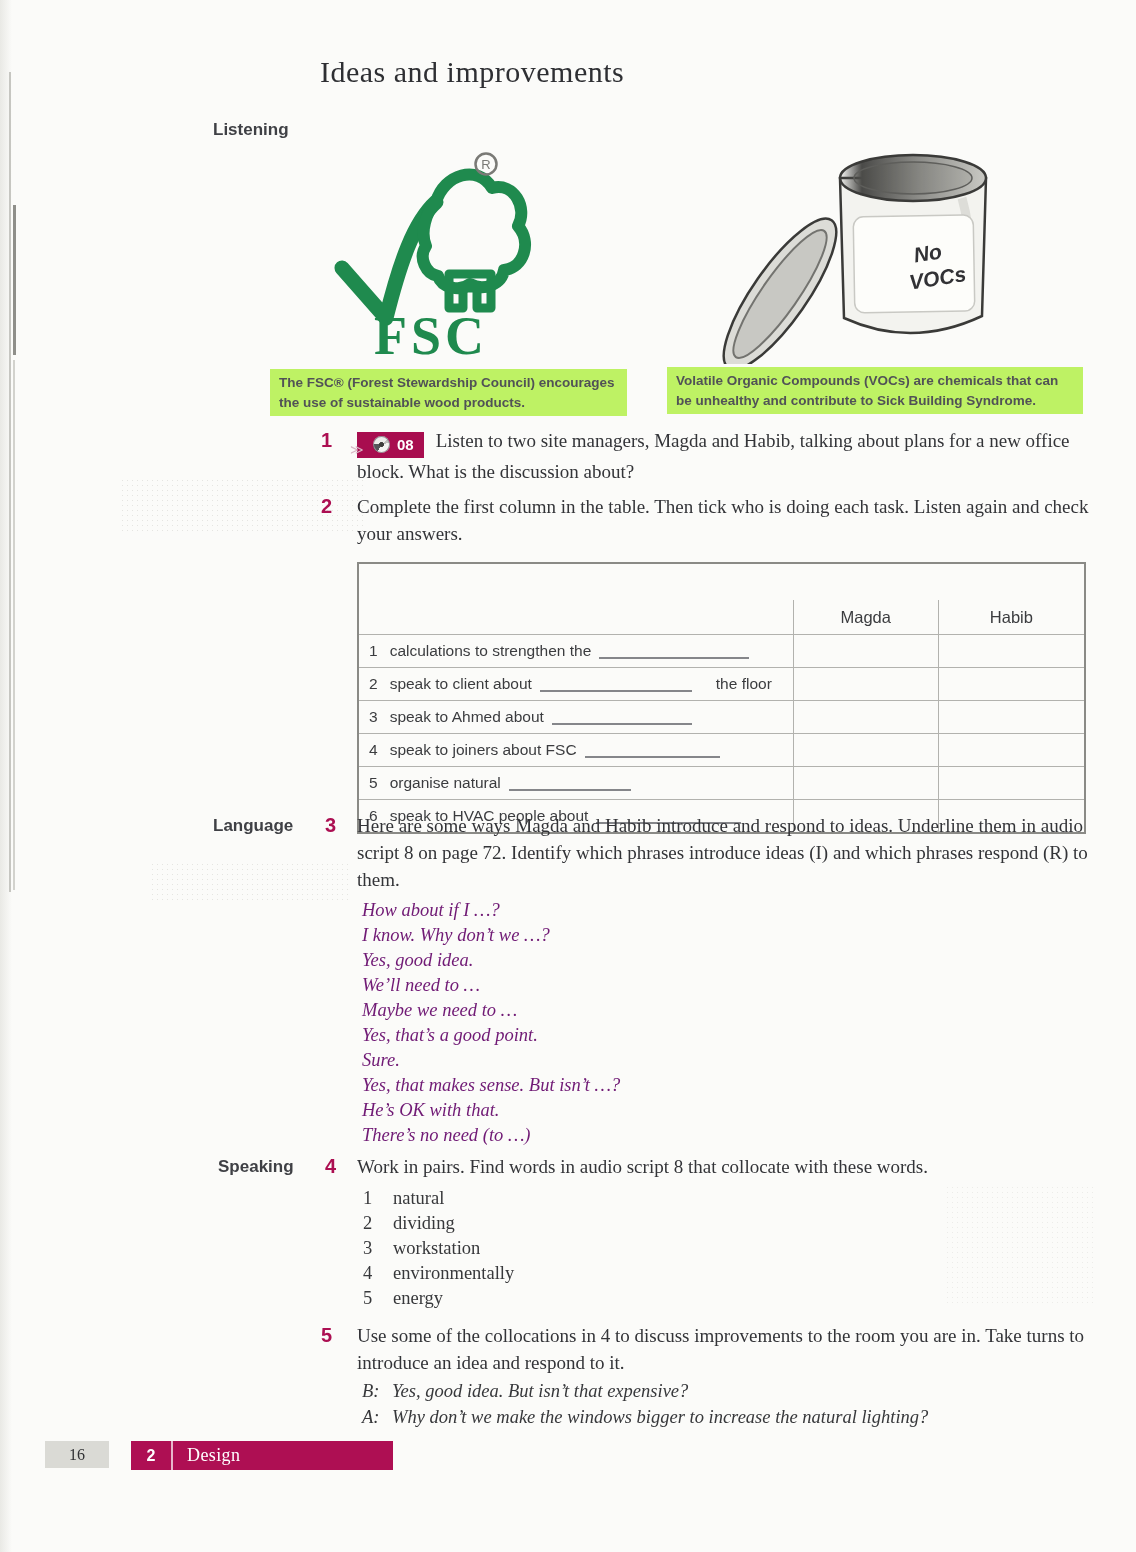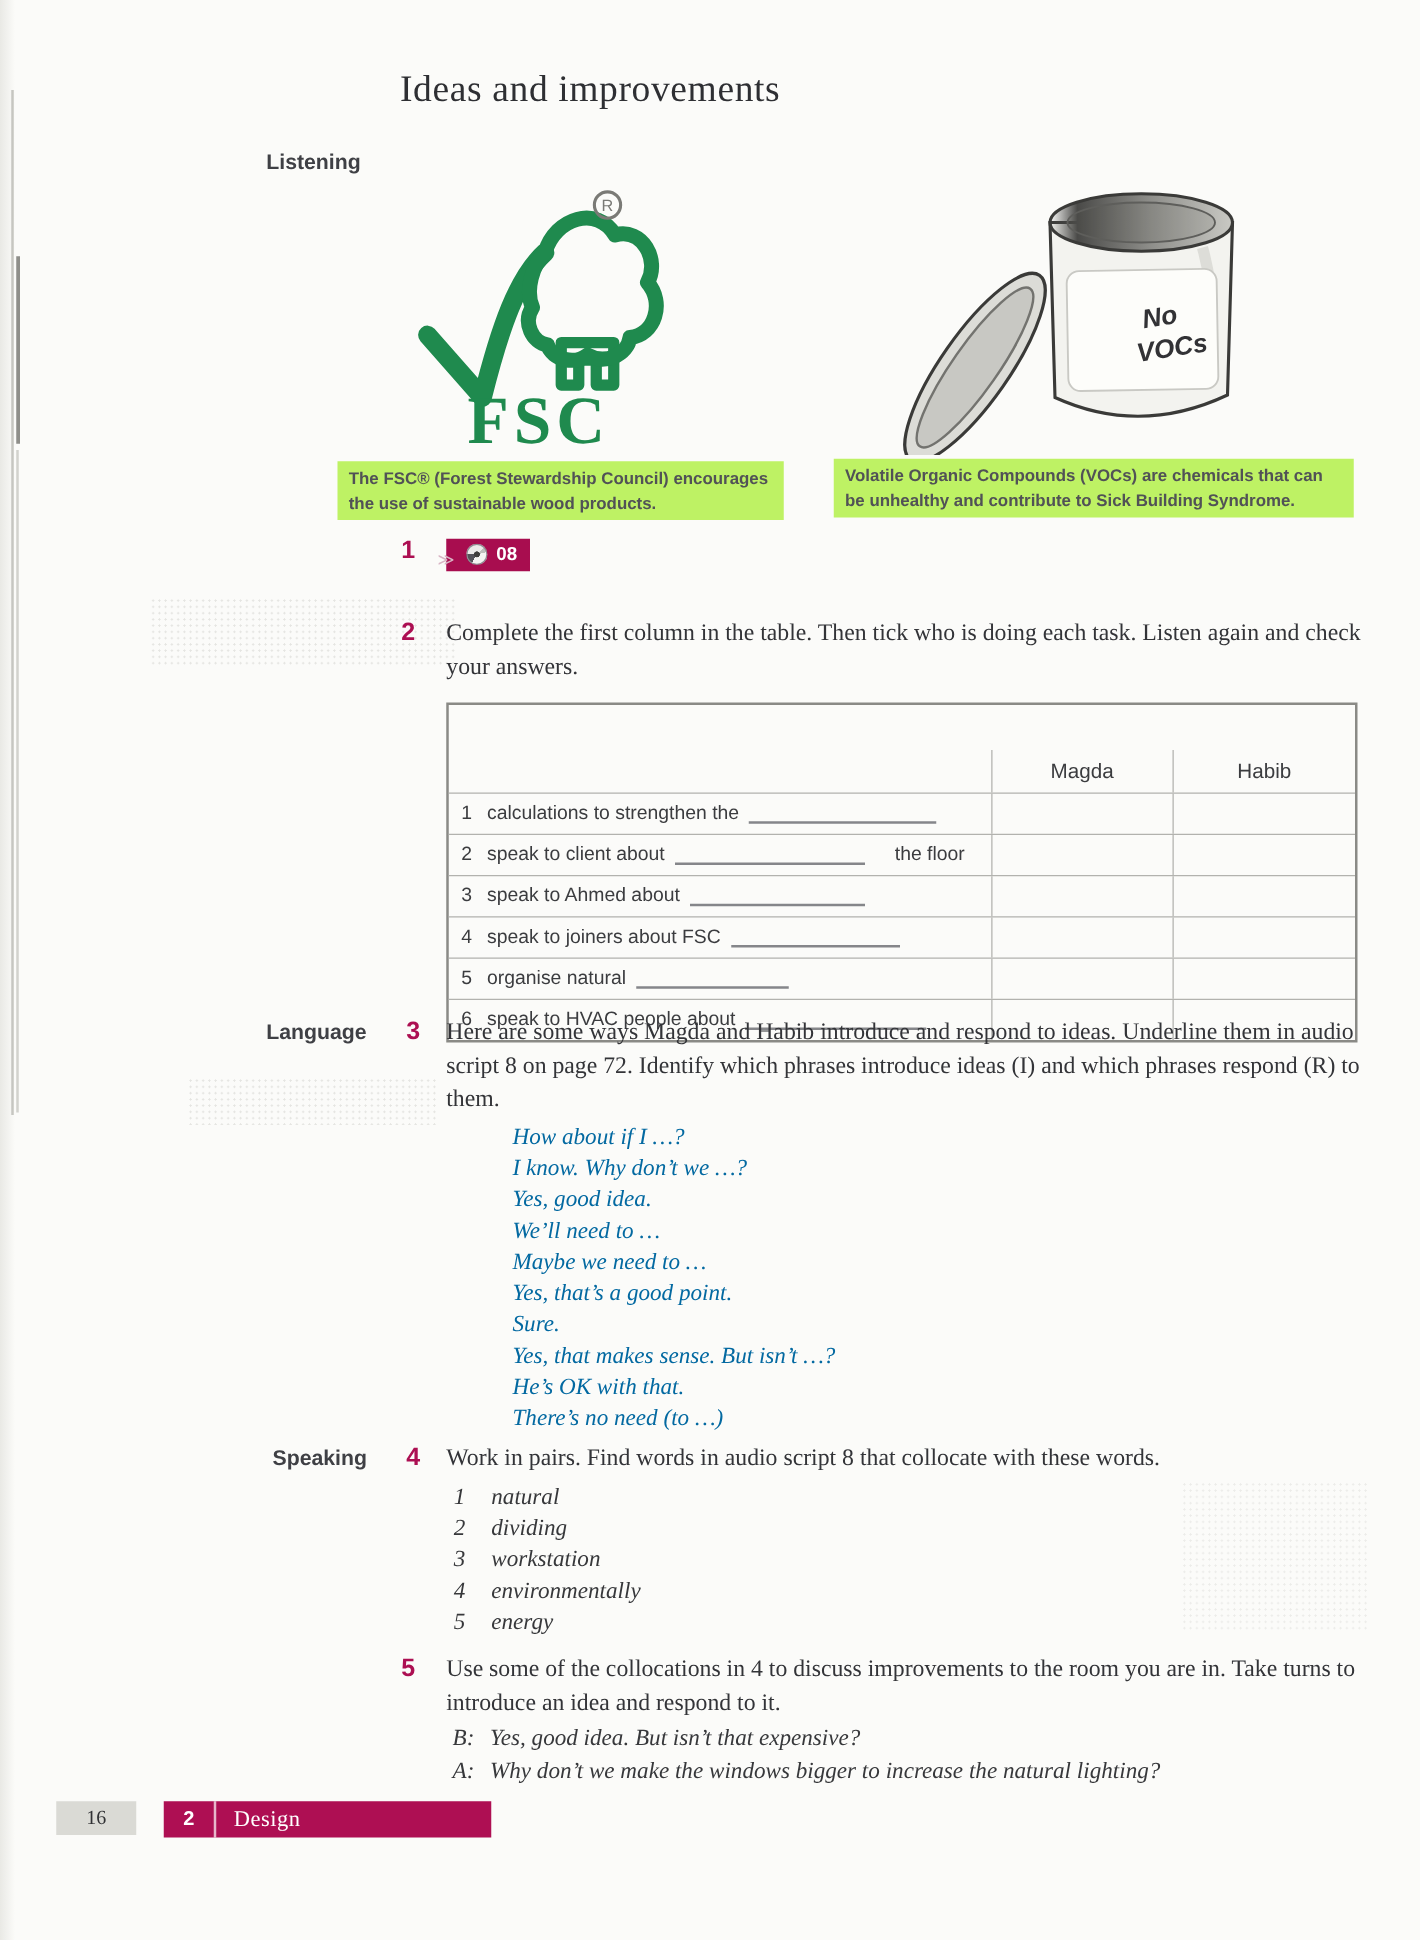--- a/index.html
+++ b/index.html
@@ -64,22 +64,22 @@
   .tc{box-sizing:border-box;height:100%;display:flex;align-items:center;}
   .tc-task{width:437px;padding-left:10px;border-right:1px solid #B2B2AE;}
   .tc-name{width:146px;border-right:1px solid #B2B2AE;justify-content:center;}
   .tc-name:last-child{border-right:none;}
   .rnum{margin-right:12px;}
   .blank{display:inline-block;border-bottom:2px solid #85868A;height:13px;
     margin-left:8px;}
   .after{margin-left:24px;}
 
   .phrases{left:362px;top:898px;font-size:18.5px;font-style:italic;
-    line-height:25px;color:#0369a1;margin-left:48px;}
-  .word-list{left:363px;top:1186px;font-size:18.5px;line-height:25px;color:#37383B;font-style:italic;}
+    line-height:25px;color:#701a75;}
+  .word-list{left:363px;top:1186px;font-size:18.5px;line-height:25px;color:#37383B;}
   .wnum{display:inline-block;width:30px;}
   .dialogue{left:362px;top:1378px;font-size:18.5px;font-style:italic;
     line-height:26px;color:#37383B;}
   .spk{display:inline-block;width:30px;}
 
   
   .pagenum{left:45px;top:1441px;width:64px;height:27px;background:#DADAD5;
     display:flex;align-items:center;justify-content:center;
     font-size:16px;color:#303134;}
   .unit-bar{left:131px;top:1441px;width:262px;height:29px;background:#AE0F53;
@@ -144,21 +144,21 @@
   </svg>
 
   <div class="abs caption caption-voc">Volatile Organic Compounds (VOCs) are chemicals that can be unhealthy and contribute to Sick Building Syndrome.</div>
 
   <div class="abs ex-num" style="left:321px;top:429px">1</div>
   <div class="abs para" style="left:357px;top:427px">
     <span class="audio-badge">
       <span class="audio-waves">≫</span>
       <span class="disc"></span>
       <span class="track">08</span>
-    </span>
+    </span><span>Listen to two site managers, Magda and Habib, talking about plans for a new office block. What is the discussion about?</span>
   </div>
 
   <div class="abs ex-num" style="left:321px;top:495px">2</div>
   <div class="abs para" style="left:357px;top:493px">Complete the first column in the table. Then tick who is doing each task. Listen again and check your answers.</div>
 
   <div class="abs ttable">
     <div class="trow header">
       <div class="tc tc-task"></div>
       <div class="tc tc-name">Magda</div>
       <div class="tc tc-name">Habib</div>

